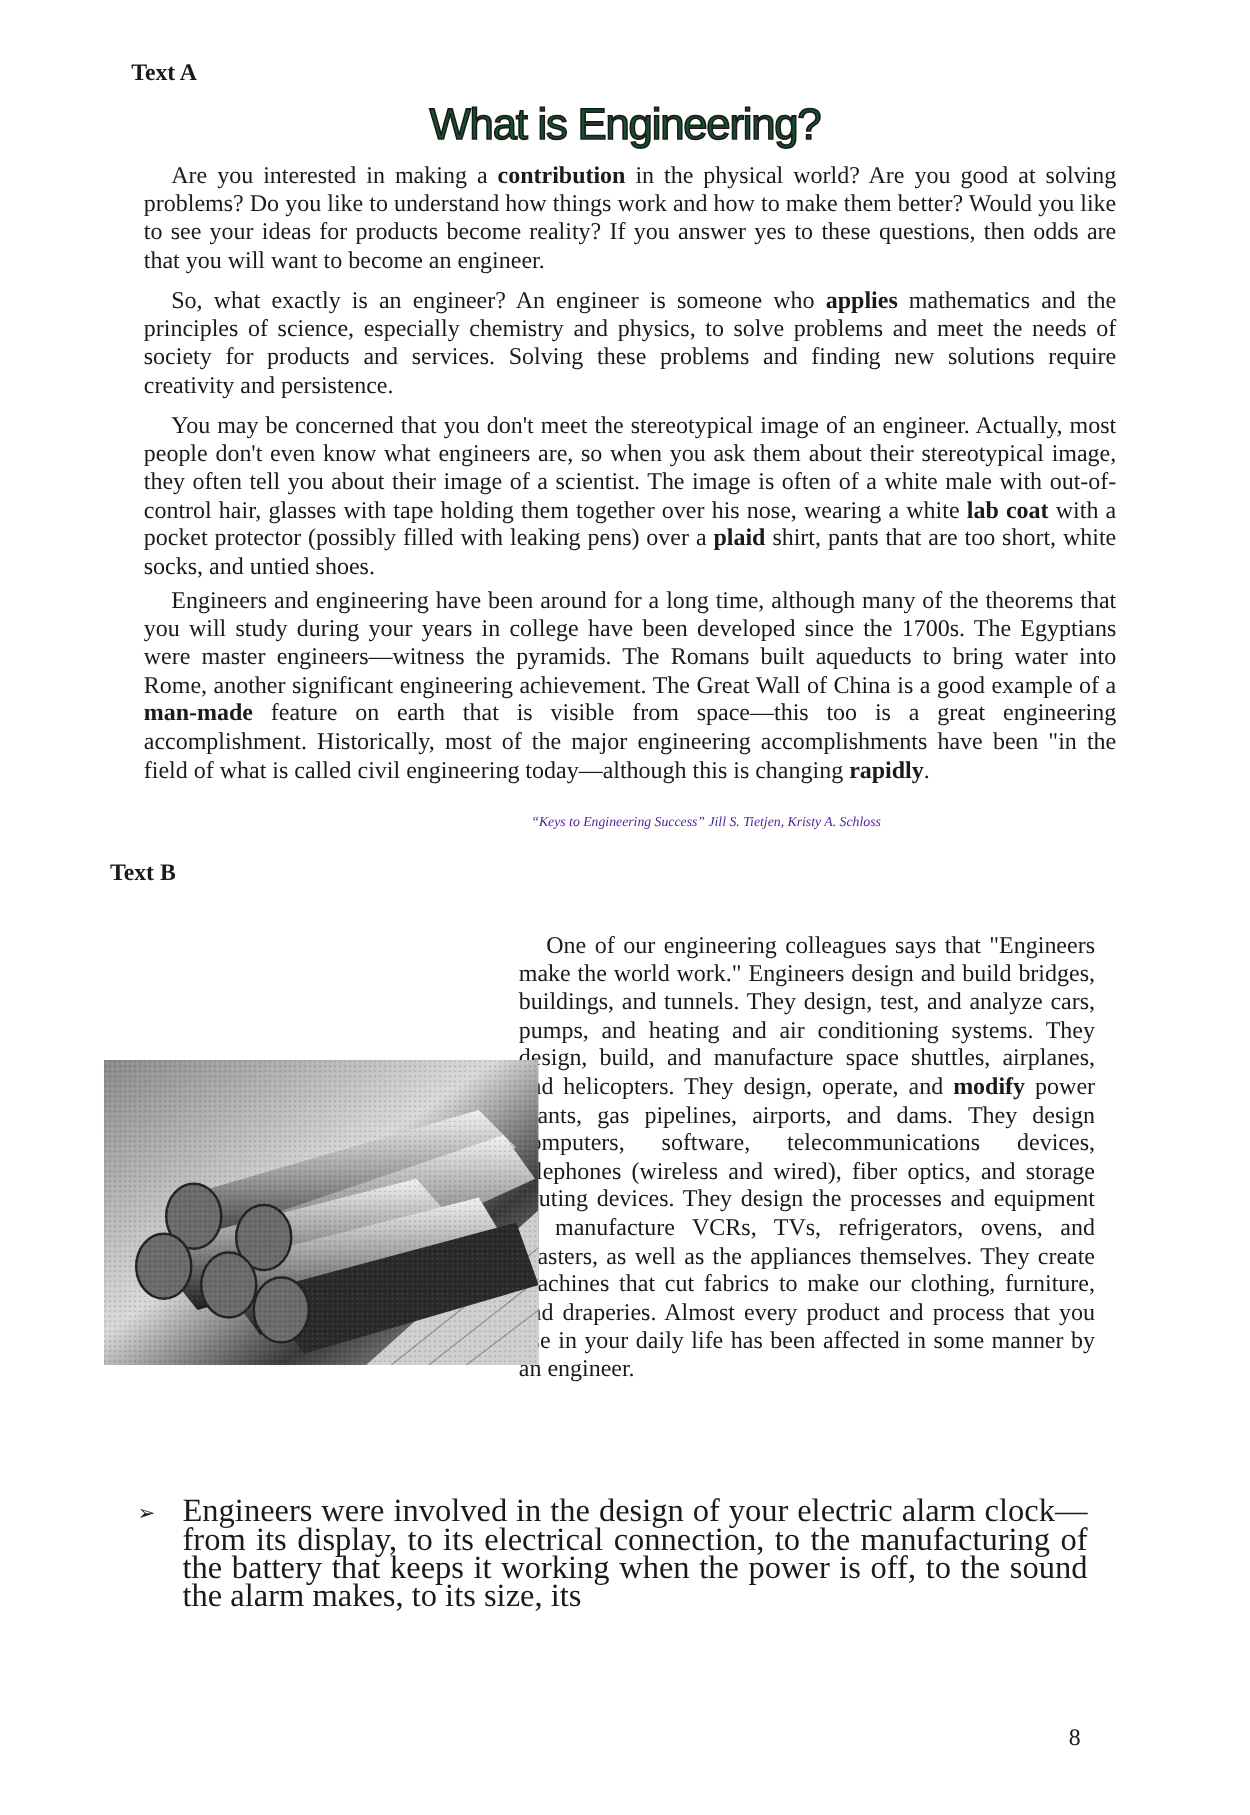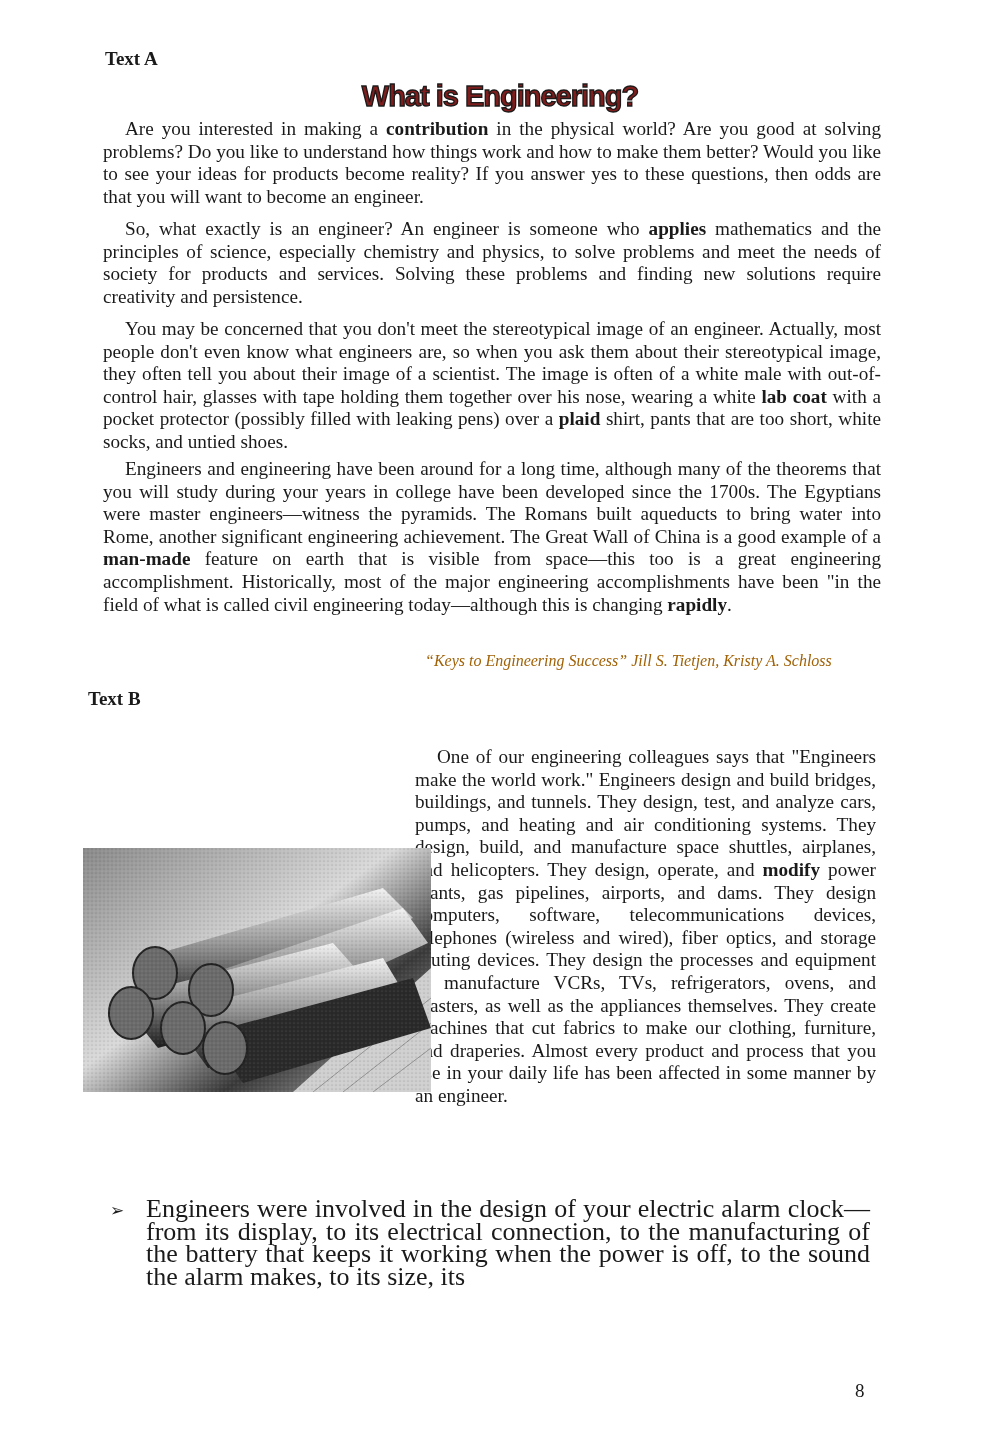--- a/index.html
+++ b/index.html
@@ -1,28 +1,28 @@
 <!DOCTYPE html>
 <html><head>
 <meta charset="utf-8">
 <style>
   html, body { margin: 0; padding: 0; background: #ffffff; }
   body { width: 1000px; height: 1452px; position: relative; overflow: hidden;
          font-family: "Liberation Serif", serif; color: #1a1a1a; }
   .page { position: absolute; left: 0; top: 0; width: 928px; height: 1452px; }
   .label { position: absolute; font-weight: bold; font-size: 19px; }
   .title { position: absolute; left: 0; width: 1000px; text-align: center;
-           font-family: "Liberation Sans", sans-serif; font-weight: bold;
-           font-size: 29px; color: #7f1d1d; letter-spacing: -1px;
+           font-family: "Liberation Sans", sans-serif; font-weight: normal;
+           font-size: 35px; color: #14532d; letter-spacing: -1px;
            -webkit-text-stroke: 1.3px #1a1a1a;
            text-shadow: 0 0 0 #1a1a1a; }
   .para { position: absolute; font-size: 19.2px; line-height: 22.6px;
-          text-align: justify; text-indent: 22px; margin: 0; }
+          text-align: justify; text-indent: 22px; margin: 12px; }
   .para b { font-weight: bold; }
-  .cite { position: absolute; font-style: italic; font-size: 16px; color: #a16207; }
+  .cite { position: absolute; font-style: italic; font-size: 11px; color: #4c1d95; }
   .pipes { position: absolute; left: 83px; top: 848px; width: 348px; height: 244px; overflow: hidden; }
   .float-wrap { position: absolute; left: 80px; top: 746px; width: 800px; }
   .float-wrap .para { position: relative; }
   .float-img { float: left; width: 357px; height: 252px; margin-top: 0; }
   .bullet-row { position: absolute; left: 110px; top: 1198px; width: 760px; }
   .bullet-icon { position: absolute; left: 0; top: 2px; font-size: 17px; }
   .bullet-text { position: absolute; left: 36px; width: 724px; font-size: 26px;
                  line-height: 22.6px; text-align: justify; margin: 0; }
   .pagenum { position: absolute; left: 855px; top: 1380px; font-size: 19px; }
 </style>

